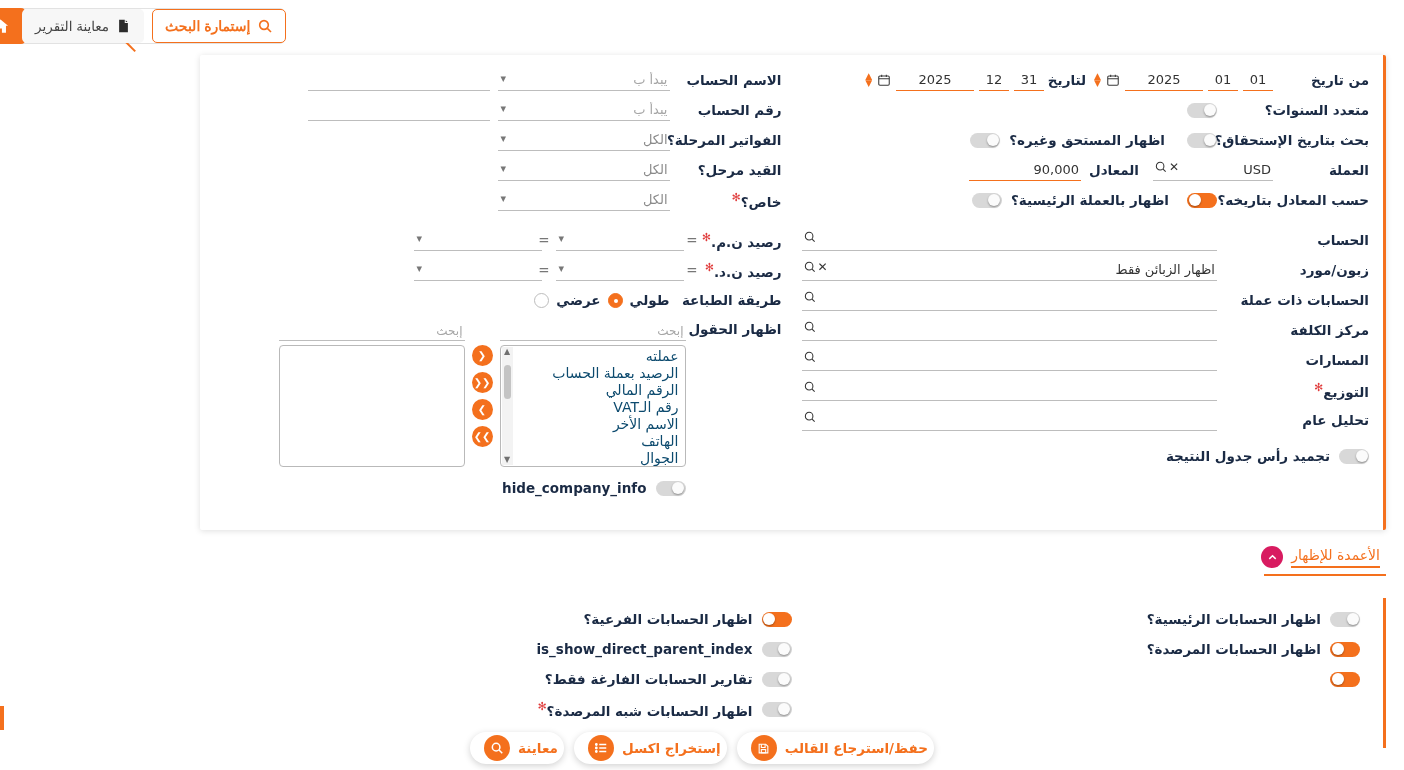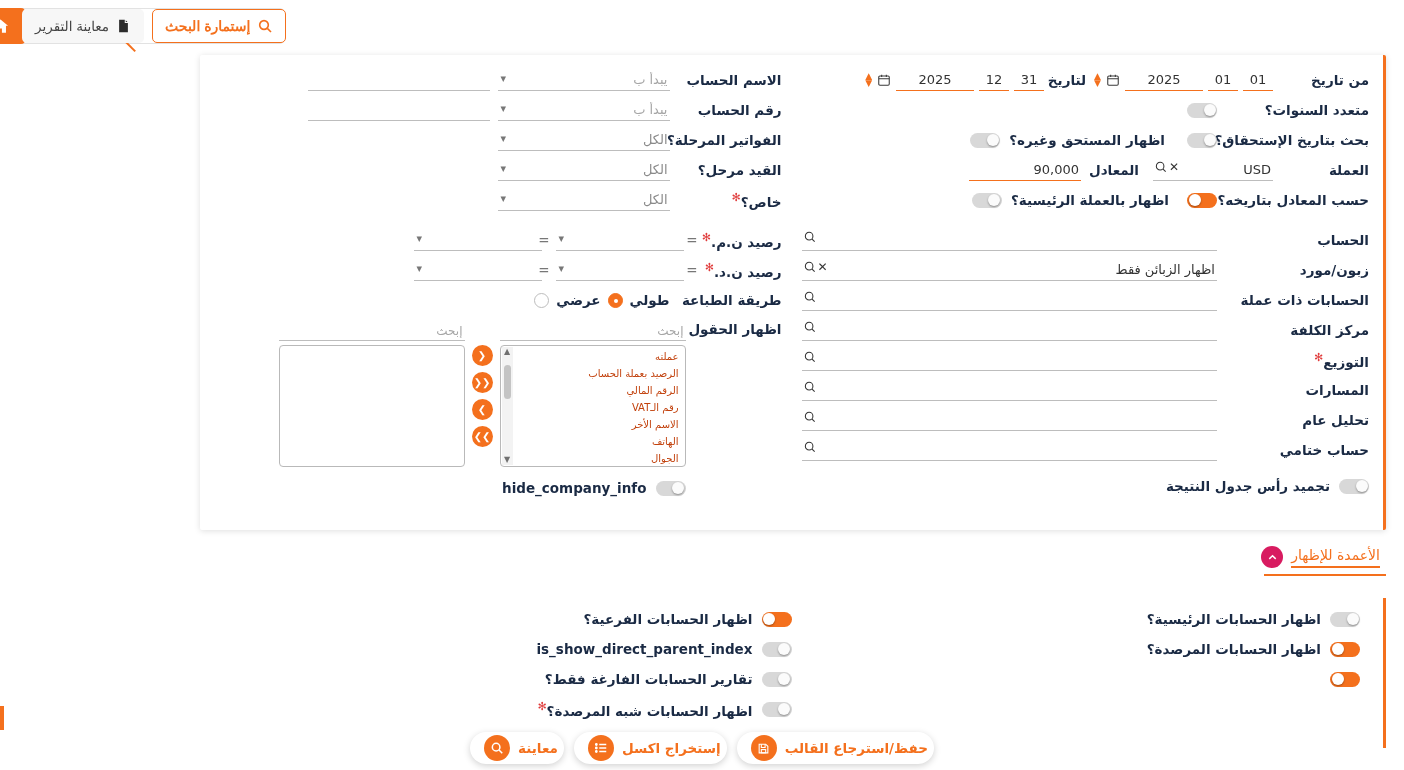--- a/index.html
+++ b/index.html
@@ -192,21 +192,21 @@
   }
   .list-search::placeholder { color: #a6a6a6; }
   .listbox {
     position: relative;
     height: 122px; border: 1px solid #b9b9b9; border-radius: 4px;
     background: #fff; margin-top: 4px; overflow: hidden;
     padding: 2px 6px 2px 2px;
   }
   .listbox ul { list-style: none; margin: 0; padding: 0; }
   .listbox li {
-    font-size: 10px; color: #c2410c; line-height: 17px; white-space: nowrap;
+    font-size: 14px; color: #0c4a6e; line-height: 17px; white-space: nowrap;
     text-align: right; padding-left: 14px; cursor: pointer;
   }
   .vscroll {
     position: absolute; left: 1px; top: 1px; bottom: 1px; width: 11px;
     background: #f3f3f3; display: flex; flex-direction: column; align-items: center;
     justify-content: space-between; padding: 1px 0;
   }
   .vs-arrow { font-size: 8px; color: #707070; line-height: 8px; }
   .vs-thumb {
     position: absolute; left: 2px; top: 18px; width: 7px; height: 34px;
@@ -517,65 +517,51 @@
                   <span class="mag">
                 <svg width="14" height="14" viewBox="0 0 24 24" fill="none" stroke="#333" stroke-width="1.8">
                       <circle cx="10.5" cy="10.5" r="6.5"></circle>
                       <path d="M15.5 15.5L20 20"></path>
                     </svg>
                   </span>
                 </span>
             </div>
           </div>
           <div class="row">
-            <div class="lbl" style="width:152px">
-              <span>التوزيع</span><span class="req">✻</span>
-            </div>
-            <div class="searchfield">
-              <input class="uline" value="" style="">
-              <span class="sf-icons">
-                  <span class="mag">
-                <svg width="14" height="14" viewBox="0 0 24 24" fill="none" stroke="#333" stroke-width="1.8">
-                      <circle cx="10.5" cy="10.5" r="6.5"></circle>
-                      <path d="M15.5 15.5L20 20"></path>
-                    </svg>
-                  </span>
-                </span>
-            </div>
-          </div>
-          <div class="row">
             <div class="lbl" style="width:152px">المسارات</div>
             <div class="searchfield">
               <input class="uline" value="" style="">
               <span class="sf-icons">
                   <span class="mag">
                 <svg width="14" height="14" viewBox="0 0 24 24" fill="none" stroke="#333" stroke-width="1.8">
                       <circle cx="10.5" cy="10.5" r="6.5"></circle>
                       <path d="M15.5 15.5L20 20"></path>
                     </svg>
                   </span>
                 </span>
             </div>
           </div>
           <div class="row">
-            <div class="lbl" style="width:152px">تحليل عام</div>
+            <div class="lbl" style="width:152px">
+              <span>التوزيع</span><span class="req">✻</span>
+            </div>
             <div class="searchfield">
               <input class="uline" value="" style="">
               <span class="sf-icons">
                   <span class="mag">
                 <svg width="14" height="14" viewBox="0 0 24 24" fill="none" stroke="#333" stroke-width="1.8">
                       <circle cx="10.5" cy="10.5" r="6.5"></circle>
                       <path d="M15.5 15.5L20 20"></path>
                     </svg>
                   </span>
                 </span>
             </div>
           </div>
           <div class="row">
-            <div class="lbl" style="width:152px">حساب ختامي</div>
+            <div class="lbl" style="width:152px">تحليل عام</div>
             <div class="searchfield">
               <input class="uline" value="" style="">
               <span class="sf-icons">
                   <span class="mag">
                 <svg width="14" height="14" viewBox="0 0 24 24" fill="none" stroke="#333" stroke-width="1.8">
                       <circle cx="10.5" cy="10.5" r="6.5"></circle>
                       <path d="M15.5 15.5L20 20"></path>
                     </svg>
                   </span>
                 </span>

